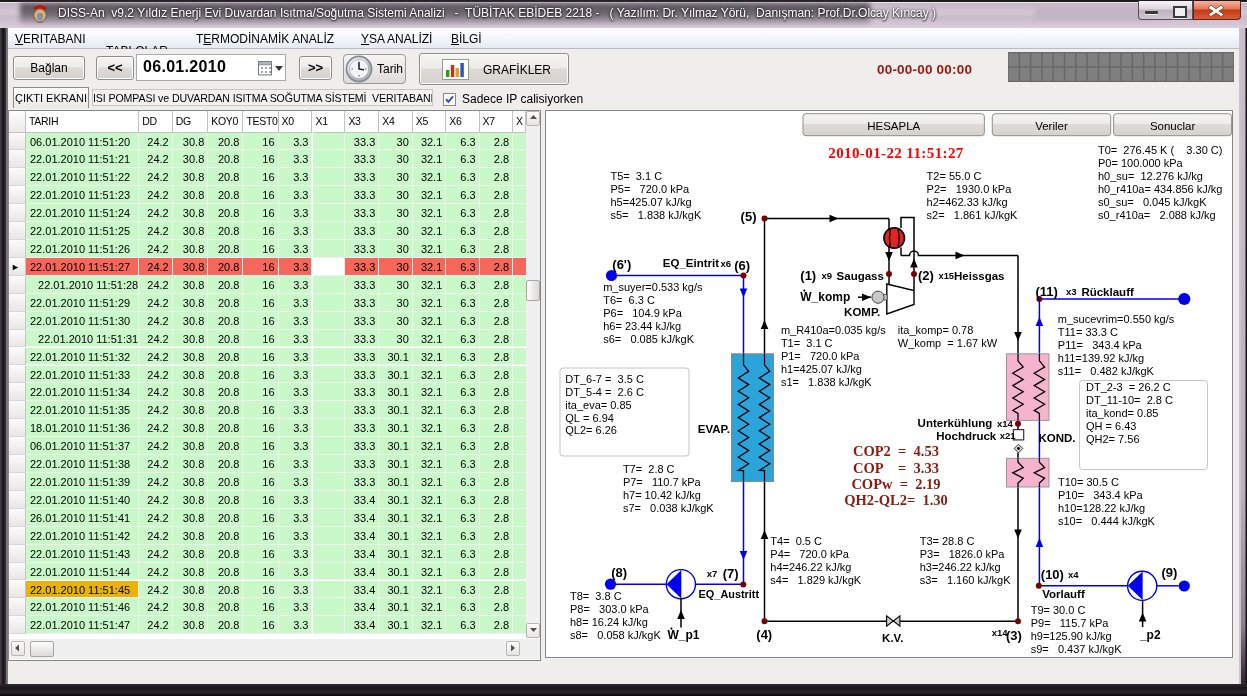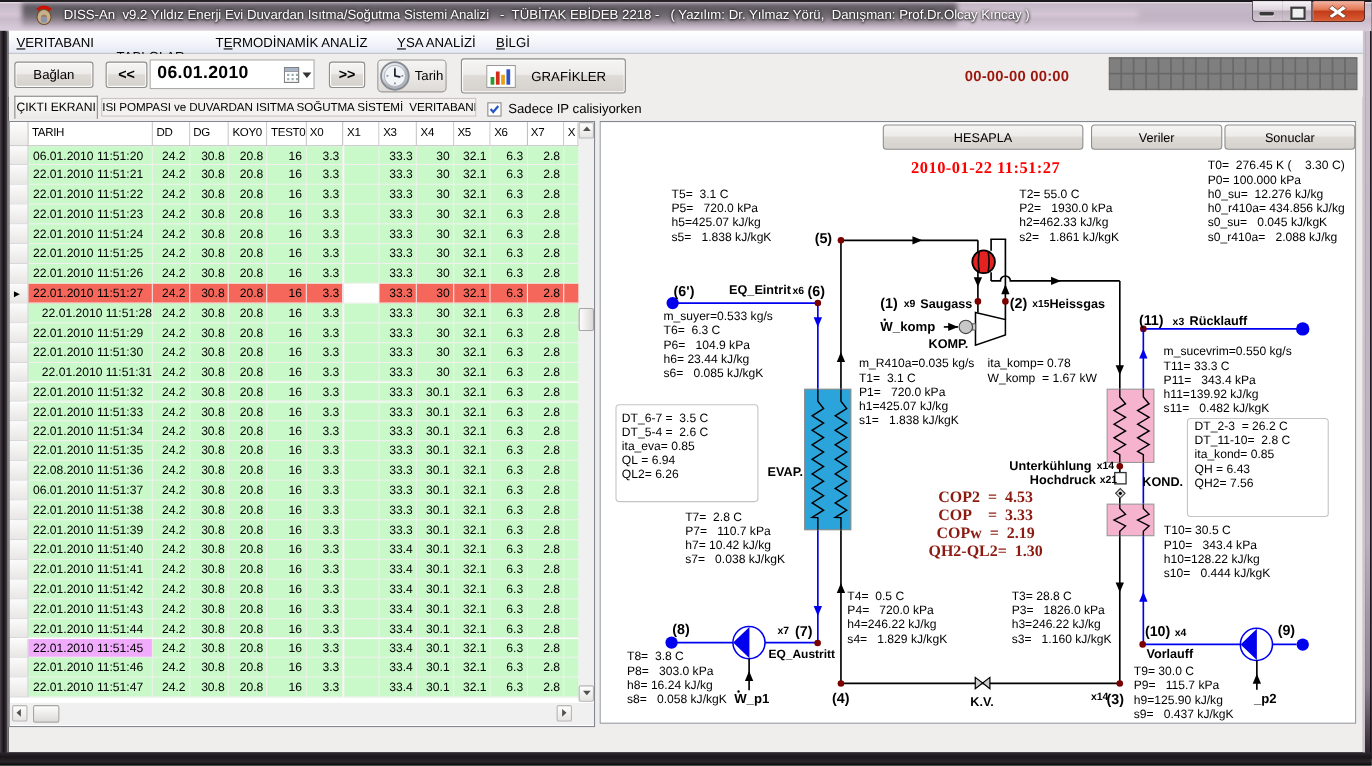--- a/index.html
+++ b/index.html
@@ -353,21 +353,21 @@
 <div class="abs" style="left:243.4px;top:401.3px;width:35.2px;height:17.9px;background:#c9f8c9;border-right:1px solid #f2f0ee;border-bottom:1px solid #f2f0ee;font-size:11px;color:#000;line-height:18px;padding-right:3px;text-align:right;box-sizing:border-box;white-space:nowrap;overflow:hidden;">16</div>
 <div class="abs" style="left:278.6px;top:401.3px;width:33.9px;height:17.9px;background:#c9f8c9;border-right:1px solid #f2f0ee;border-bottom:1px solid #f2f0ee;font-size:11px;color:#000;line-height:18px;padding-right:3px;text-align:right;box-sizing:border-box;white-space:nowrap;overflow:hidden;">3.3</div>
 <div class="abs" style="left:312.5px;top:401.3px;width:32.9px;height:17.9px;background:#c9f8c9;border-right:1px solid #f2f0ee;border-bottom:1px solid #f2f0ee;font-size:11px;color:#000;line-height:18px;padding-right:3px;text-align:right;box-sizing:border-box;white-space:nowrap;overflow:hidden;"></div>
 <div class="abs" style="left:345.4px;top:401.3px;width:33.9px;height:17.9px;background:#c9f8c9;border-right:1px solid #f2f0ee;border-bottom:1px solid #f2f0ee;font-size:11px;color:#000;line-height:18px;padding-right:3px;text-align:right;box-sizing:border-box;white-space:nowrap;overflow:hidden;">33.3</div>
 <div class="abs" style="left:379.3px;top:401.3px;width:33.5px;height:17.9px;background:#c9f8c9;border-right:1px solid #f2f0ee;border-bottom:1px solid #f2f0ee;font-size:11px;color:#000;line-height:18px;padding-right:3px;text-align:right;box-sizing:border-box;white-space:nowrap;overflow:hidden;">30.1</div>
 <div class="abs" style="left:412.8px;top:401.3px;width:33.5px;height:17.9px;background:#c9f8c9;border-right:1px solid #f2f0ee;border-bottom:1px solid #f2f0ee;font-size:11px;color:#000;line-height:18px;padding-right:3px;text-align:right;box-sizing:border-box;white-space:nowrap;overflow:hidden;">32.1</div>
 <div class="abs" style="left:446.3px;top:401.3px;width:33.3px;height:17.9px;background:#c9f8c9;border-right:1px solid #f2f0ee;border-bottom:1px solid #f2f0ee;font-size:11px;color:#000;line-height:18px;padding-right:3px;text-align:right;box-sizing:border-box;white-space:nowrap;overflow:hidden;">6.3</div>
 <div class="abs" style="left:479.6px;top:401.3px;width:33.5px;height:17.9px;background:#c9f8c9;border-right:1px solid #f2f0ee;border-bottom:1px solid #f2f0ee;font-size:11px;color:#000;line-height:18px;padding-right:3px;text-align:right;box-sizing:border-box;white-space:nowrap;overflow:hidden;">2.8</div>
 <div class="abs" style="left:513.1px;top:401.3px;width:12.9px;height:17.9px;background:#c9f8c9;border-bottom:1px solid #f2f0ee;box-sizing:border-box;"></div>
 <div class="abs" style="left:9px;top:419.2px;width:17px;height:17.9px;background:linear-gradient(180deg,#fbfbfb,#e9e7e5);border-right:1px solid #c6c6c6;border-bottom:1px solid #d8d8d8;box-sizing:border-box;"></div>
-<div class="abs" style="left:26.0px;top:419.2px;width:113.2px;height:17.9px;background:#c9f8c9;border-right:1px solid #f2f0ee;border-bottom:1px solid #f2f0ee;font-size:11px;color:#000;line-height:18px;padding-left:4px;text-align:left;box-sizing:border-box;white-space:nowrap;overflow:hidden;">22.08.2010 11:51:36</div>
+<div class="abs" style="left:26.0px;top:419.2px;width:113.2px;height:17.9px;background:#c9f8c9;border-right:1px solid #f2f0ee;border-bottom:1px solid #f2f0ee;font-size:11px;color:#000;line-height:18px;padding-left:4px;text-align:left;box-sizing:border-box;white-space:nowrap;overflow:hidden;">18.01.2010 11:51:36</div>
 <div class="abs" style="left:139.2px;top:419.2px;width:33.5px;height:17.9px;background:#c9f8c9;border-right:1px solid #f2f0ee;border-bottom:1px solid #f2f0ee;font-size:11px;color:#000;line-height:18px;padding-right:3px;text-align:right;box-sizing:border-box;white-space:nowrap;overflow:hidden;">24.2</div>
 <div class="abs" style="left:172.7px;top:419.2px;width:35.6px;height:17.9px;background:#c9f8c9;border-right:1px solid #f2f0ee;border-bottom:1px solid #f2f0ee;font-size:11px;color:#000;line-height:18px;padding-right:3px;text-align:right;box-sizing:border-box;white-space:nowrap;overflow:hidden;">30.8</div>
 <div class="abs" style="left:208.3px;top:419.2px;width:35.1px;height:17.9px;background:#c9f8c9;border-right:1px solid #f2f0ee;border-bottom:1px solid #f2f0ee;font-size:11px;color:#000;line-height:18px;padding-right:3px;text-align:right;box-sizing:border-box;white-space:nowrap;overflow:hidden;">20.8</div>
 <div class="abs" style="left:243.4px;top:419.2px;width:35.2px;height:17.9px;background:#c9f8c9;border-right:1px solid #f2f0ee;border-bottom:1px solid #f2f0ee;font-size:11px;color:#000;line-height:18px;padding-right:3px;text-align:right;box-sizing:border-box;white-space:nowrap;overflow:hidden;">16</div>
 <div class="abs" style="left:278.6px;top:419.2px;width:33.9px;height:17.9px;background:#c9f8c9;border-right:1px solid #f2f0ee;border-bottom:1px solid #f2f0ee;font-size:11px;color:#000;line-height:18px;padding-right:3px;text-align:right;box-sizing:border-box;white-space:nowrap;overflow:hidden;">3.3</div>
 <div class="abs" style="left:312.5px;top:419.2px;width:32.9px;height:17.9px;background:#c9f8c9;border-right:1px solid #f2f0ee;border-bottom:1px solid #f2f0ee;font-size:11px;color:#000;line-height:18px;padding-right:3px;text-align:right;box-sizing:border-box;white-space:nowrap;overflow:hidden;"></div>
 <div class="abs" style="left:345.4px;top:419.2px;width:33.9px;height:17.9px;background:#c9f8c9;border-right:1px solid #f2f0ee;border-bottom:1px solid #f2f0ee;font-size:11px;color:#000;line-height:18px;padding-right:3px;text-align:right;box-sizing:border-box;white-space:nowrap;overflow:hidden;">33.3</div>
 <div class="abs" style="left:379.3px;top:419.2px;width:33.5px;height:17.9px;background:#c9f8c9;border-right:1px solid #f2f0ee;border-bottom:1px solid #f2f0ee;font-size:11px;color:#000;line-height:18px;padding-right:3px;text-align:right;box-sizing:border-box;white-space:nowrap;overflow:hidden;">30.1</div>
 <div class="abs" style="left:412.8px;top:419.2px;width:33.5px;height:17.9px;background:#c9f8c9;border-right:1px solid #f2f0ee;border-bottom:1px solid #f2f0ee;font-size:11px;color:#000;line-height:18px;padding-right:3px;text-align:right;box-sizing:border-box;white-space:nowrap;overflow:hidden;">32.1</div>
 <div class="abs" style="left:446.3px;top:419.2px;width:33.3px;height:17.9px;background:#c9f8c9;border-right:1px solid #f2f0ee;border-bottom:1px solid #f2f0ee;font-size:11px;color:#000;line-height:18px;padding-right:3px;text-align:right;box-sizing:border-box;white-space:nowrap;overflow:hidden;">6.3</div>
@@ -423,21 +423,21 @@
 <div class="abs" style="left:243.4px;top:490.9px;width:35.2px;height:17.9px;background:#c9f8c9;border-right:1px solid #f2f0ee;border-bottom:1px solid #f2f0ee;font-size:11px;color:#000;line-height:18px;padding-right:3px;text-align:right;box-sizing:border-box;white-space:nowrap;overflow:hidden;">16</div>
 <div class="abs" style="left:278.6px;top:490.9px;width:33.9px;height:17.9px;background:#c9f8c9;border-right:1px solid #f2f0ee;border-bottom:1px solid #f2f0ee;font-size:11px;color:#000;line-height:18px;padding-right:3px;text-align:right;box-sizing:border-box;white-space:nowrap;overflow:hidden;">3.3</div>
 <div class="abs" style="left:312.5px;top:490.9px;width:32.9px;height:17.9px;background:#c9f8c9;border-right:1px solid #f2f0ee;border-bottom:1px solid #f2f0ee;font-size:11px;color:#000;line-height:18px;padding-right:3px;text-align:right;box-sizing:border-box;white-space:nowrap;overflow:hidden;"></div>
 <div class="abs" style="left:345.4px;top:490.9px;width:33.9px;height:17.9px;background:#c9f8c9;border-right:1px solid #f2f0ee;border-bottom:1px solid #f2f0ee;font-size:11px;color:#000;line-height:18px;padding-right:3px;text-align:right;box-sizing:border-box;white-space:nowrap;overflow:hidden;">33.4</div>
 <div class="abs" style="left:379.3px;top:490.9px;width:33.5px;height:17.9px;background:#c9f8c9;border-right:1px solid #f2f0ee;border-bottom:1px solid #f2f0ee;font-size:11px;color:#000;line-height:18px;padding-right:3px;text-align:right;box-sizing:border-box;white-space:nowrap;overflow:hidden;">30.1</div>
 <div class="abs" style="left:412.8px;top:490.9px;width:33.5px;height:17.9px;background:#c9f8c9;border-right:1px solid #f2f0ee;border-bottom:1px solid #f2f0ee;font-size:11px;color:#000;line-height:18px;padding-right:3px;text-align:right;box-sizing:border-box;white-space:nowrap;overflow:hidden;">32.1</div>
 <div class="abs" style="left:446.3px;top:490.9px;width:33.3px;height:17.9px;background:#c9f8c9;border-right:1px solid #f2f0ee;border-bottom:1px solid #f2f0ee;font-size:11px;color:#000;line-height:18px;padding-right:3px;text-align:right;box-sizing:border-box;white-space:nowrap;overflow:hidden;">6.3</div>
 <div class="abs" style="left:479.6px;top:490.9px;width:33.5px;height:17.9px;background:#c9f8c9;border-right:1px solid #f2f0ee;border-bottom:1px solid #f2f0ee;font-size:11px;color:#000;line-height:18px;padding-right:3px;text-align:right;box-sizing:border-box;white-space:nowrap;overflow:hidden;">2.8</div>
 <div class="abs" style="left:513.1px;top:490.9px;width:12.9px;height:17.9px;background:#c9f8c9;border-bottom:1px solid #f2f0ee;box-sizing:border-box;"></div>
 <div class="abs" style="left:9px;top:508.8px;width:17px;height:17.9px;background:linear-gradient(180deg,#fbfbfb,#e9e7e5);border-right:1px solid #c6c6c6;border-bottom:1px solid #d8d8d8;box-sizing:border-box;"></div>
-<div class="abs" style="left:26.0px;top:508.8px;width:113.2px;height:17.9px;background:#c9f8c9;border-right:1px solid #f2f0ee;border-bottom:1px solid #f2f0ee;font-size:11px;color:#000;line-height:18px;padding-left:4px;text-align:left;box-sizing:border-box;white-space:nowrap;overflow:hidden;">22.01.2010 11:51:41</div>
+<div class="abs" style="left:26.0px;top:508.8px;width:113.2px;height:17.9px;background:#c9f8c9;border-right:1px solid #f2f0ee;border-bottom:1px solid #f2f0ee;font-size:11px;color:#000;line-height:18px;padding-left:4px;text-align:left;box-sizing:border-box;white-space:nowrap;overflow:hidden;">26.01.2010 11:51:41</div>
 <div class="abs" style="left:139.2px;top:508.8px;width:33.5px;height:17.9px;background:#c9f8c9;border-right:1px solid #f2f0ee;border-bottom:1px solid #f2f0ee;font-size:11px;color:#000;line-height:18px;padding-right:3px;text-align:right;box-sizing:border-box;white-space:nowrap;overflow:hidden;">24.2</div>
 <div class="abs" style="left:172.7px;top:508.8px;width:35.6px;height:17.9px;background:#c9f8c9;border-right:1px solid #f2f0ee;border-bottom:1px solid #f2f0ee;font-size:11px;color:#000;line-height:18px;padding-right:3px;text-align:right;box-sizing:border-box;white-space:nowrap;overflow:hidden;">30.8</div>
 <div class="abs" style="left:208.3px;top:508.8px;width:35.1px;height:17.9px;background:#c9f8c9;border-right:1px solid #f2f0ee;border-bottom:1px solid #f2f0ee;font-size:11px;color:#000;line-height:18px;padding-right:3px;text-align:right;box-sizing:border-box;white-space:nowrap;overflow:hidden;">20.8</div>
 <div class="abs" style="left:243.4px;top:508.8px;width:35.2px;height:17.9px;background:#c9f8c9;border-right:1px solid #f2f0ee;border-bottom:1px solid #f2f0ee;font-size:11px;color:#000;line-height:18px;padding-right:3px;text-align:right;box-sizing:border-box;white-space:nowrap;overflow:hidden;">16</div>
 <div class="abs" style="left:278.6px;top:508.8px;width:33.9px;height:17.9px;background:#c9f8c9;border-right:1px solid #f2f0ee;border-bottom:1px solid #f2f0ee;font-size:11px;color:#000;line-height:18px;padding-right:3px;text-align:right;box-sizing:border-box;white-space:nowrap;overflow:hidden;">3.3</div>
 <div class="abs" style="left:312.5px;top:508.8px;width:32.9px;height:17.9px;background:#c9f8c9;border-right:1px solid #f2f0ee;border-bottom:1px solid #f2f0ee;font-size:11px;color:#000;line-height:18px;padding-right:3px;text-align:right;box-sizing:border-box;white-space:nowrap;overflow:hidden;"></div>
 <div class="abs" style="left:345.4px;top:508.8px;width:33.9px;height:17.9px;background:#c9f8c9;border-right:1px solid #f2f0ee;border-bottom:1px solid #f2f0ee;font-size:11px;color:#000;line-height:18px;padding-right:3px;text-align:right;box-sizing:border-box;white-space:nowrap;overflow:hidden;">33.4</div>
 <div class="abs" style="left:379.3px;top:508.8px;width:33.5px;height:17.9px;background:#c9f8c9;border-right:1px solid #f2f0ee;border-bottom:1px solid #f2f0ee;font-size:11px;color:#000;line-height:18px;padding-right:3px;text-align:right;box-sizing:border-box;white-space:nowrap;overflow:hidden;">30.1</div>
 <div class="abs" style="left:412.8px;top:508.8px;width:33.5px;height:17.9px;background:#c9f8c9;border-right:1px solid #f2f0ee;border-bottom:1px solid #f2f0ee;font-size:11px;color:#000;line-height:18px;padding-right:3px;text-align:right;box-sizing:border-box;white-space:nowrap;overflow:hidden;">32.1</div>
 <div class="abs" style="left:446.3px;top:508.8px;width:33.3px;height:17.9px;background:#c9f8c9;border-right:1px solid #f2f0ee;border-bottom:1px solid #f2f0ee;font-size:11px;color:#000;line-height:18px;padding-right:3px;text-align:right;box-sizing:border-box;white-space:nowrap;overflow:hidden;">6.3</div>
@@ -479,21 +479,21 @@
 <div class="abs" style="left:243.4px;top:562.6px;width:35.2px;height:17.9px;background:#c9f8c9;border-right:1px solid #f2f0ee;border-bottom:1px solid #f2f0ee;font-size:11px;color:#000;line-height:18px;padding-right:3px;text-align:right;box-sizing:border-box;white-space:nowrap;overflow:hidden;">16</div>
 <div class="abs" style="left:278.6px;top:562.6px;width:33.9px;height:17.9px;background:#c9f8c9;border-right:1px solid #f2f0ee;border-bottom:1px solid #f2f0ee;font-size:11px;color:#000;line-height:18px;padding-right:3px;text-align:right;box-sizing:border-box;white-space:nowrap;overflow:hidden;">3.3</div>
 <div class="abs" style="left:312.5px;top:562.6px;width:32.9px;height:17.9px;background:#c9f8c9;border-right:1px solid #f2f0ee;border-bottom:1px solid #f2f0ee;font-size:11px;color:#000;line-height:18px;padding-right:3px;text-align:right;box-sizing:border-box;white-space:nowrap;overflow:hidden;"></div>
 <div class="abs" style="left:345.4px;top:562.6px;width:33.9px;height:17.9px;background:#c9f8c9;border-right:1px solid #f2f0ee;border-bottom:1px solid #f2f0ee;font-size:11px;color:#000;line-height:18px;padding-right:3px;text-align:right;box-sizing:border-box;white-space:nowrap;overflow:hidden;">33.4</div>
 <div class="abs" style="left:379.3px;top:562.6px;width:33.5px;height:17.9px;background:#c9f8c9;border-right:1px solid #f2f0ee;border-bottom:1px solid #f2f0ee;font-size:11px;color:#000;line-height:18px;padding-right:3px;text-align:right;box-sizing:border-box;white-space:nowrap;overflow:hidden;">30.1</div>
 <div class="abs" style="left:412.8px;top:562.6px;width:33.5px;height:17.9px;background:#c9f8c9;border-right:1px solid #f2f0ee;border-bottom:1px solid #f2f0ee;font-size:11px;color:#000;line-height:18px;padding-right:3px;text-align:right;box-sizing:border-box;white-space:nowrap;overflow:hidden;">32.1</div>
 <div class="abs" style="left:446.3px;top:562.6px;width:33.3px;height:17.9px;background:#c9f8c9;border-right:1px solid #f2f0ee;border-bottom:1px solid #f2f0ee;font-size:11px;color:#000;line-height:18px;padding-right:3px;text-align:right;box-sizing:border-box;white-space:nowrap;overflow:hidden;">6.3</div>
 <div class="abs" style="left:479.6px;top:562.6px;width:33.5px;height:17.9px;background:#c9f8c9;border-right:1px solid #f2f0ee;border-bottom:1px solid #f2f0ee;font-size:11px;color:#000;line-height:18px;padding-right:3px;text-align:right;box-sizing:border-box;white-space:nowrap;overflow:hidden;">2.8</div>
 <div class="abs" style="left:513.1px;top:562.6px;width:12.9px;height:17.9px;background:#c9f8c9;border-bottom:1px solid #f2f0ee;box-sizing:border-box;"></div>
 <div class="abs" style="left:9px;top:580.5px;width:17px;height:17.9px;background:linear-gradient(180deg,#fbfbfb,#e9e7e5);border-right:1px solid #c6c6c6;border-bottom:1px solid #d8d8d8;box-sizing:border-box;"></div>
-<div class="abs" style="left:26.0px;top:580.5px;width:113.2px;height:17.9px;background:#f0abfc;border-right:1px solid #f2f0ee;border-bottom:1px solid #f2f0ee;font-size:11px;color:#000;line-height:18px;padding-left:4px;text-align:left;box-sizing:border-box;white-space:nowrap;overflow:hidden;">22.01.2010 11:51:45</div>
+<div class="abs" style="left:26.0px;top:580.5px;width:113.2px;height:17.9px;background:#eab308;border-right:1px solid #f2f0ee;border-bottom:1px solid #f2f0ee;font-size:11px;color:#000;line-height:18px;padding-left:4px;text-align:left;box-sizing:border-box;white-space:nowrap;overflow:hidden;">22.01.2010 11:51:45</div>
 <div class="abs" style="left:139.2px;top:580.5px;width:33.5px;height:17.9px;background:#c9f8c9;border-right:1px solid #f2f0ee;border-bottom:1px solid #f2f0ee;font-size:11px;color:#000;line-height:18px;padding-right:3px;text-align:right;box-sizing:border-box;white-space:nowrap;overflow:hidden;">24.2</div>
 <div class="abs" style="left:172.7px;top:580.5px;width:35.6px;height:17.9px;background:#c9f8c9;border-right:1px solid #f2f0ee;border-bottom:1px solid #f2f0ee;font-size:11px;color:#000;line-height:18px;padding-right:3px;text-align:right;box-sizing:border-box;white-space:nowrap;overflow:hidden;">30.8</div>
 <div class="abs" style="left:208.3px;top:580.5px;width:35.1px;height:17.9px;background:#c9f8c9;border-right:1px solid #f2f0ee;border-bottom:1px solid #f2f0ee;font-size:11px;color:#000;line-height:18px;padding-right:3px;text-align:right;box-sizing:border-box;white-space:nowrap;overflow:hidden;">20.8</div>
 <div class="abs" style="left:243.4px;top:580.5px;width:35.2px;height:17.9px;background:#c9f8c9;border-right:1px solid #f2f0ee;border-bottom:1px solid #f2f0ee;font-size:11px;color:#000;line-height:18px;padding-right:3px;text-align:right;box-sizing:border-box;white-space:nowrap;overflow:hidden;">16</div>
 <div class="abs" style="left:278.6px;top:580.5px;width:33.9px;height:17.9px;background:#c9f8c9;border-right:1px solid #f2f0ee;border-bottom:1px solid #f2f0ee;font-size:11px;color:#000;line-height:18px;padding-right:3px;text-align:right;box-sizing:border-box;white-space:nowrap;overflow:hidden;">3.3</div>
 <div class="abs" style="left:312.5px;top:580.5px;width:32.9px;height:17.9px;background:#c9f8c9;border-right:1px solid #f2f0ee;border-bottom:1px solid #f2f0ee;font-size:11px;color:#000;line-height:18px;padding-right:3px;text-align:right;box-sizing:border-box;white-space:nowrap;overflow:hidden;"></div>
 <div class="abs" style="left:345.4px;top:580.5px;width:33.9px;height:17.9px;background:#c9f8c9;border-right:1px solid #f2f0ee;border-bottom:1px solid #f2f0ee;font-size:11px;color:#000;line-height:18px;padding-right:3px;text-align:right;box-sizing:border-box;white-space:nowrap;overflow:hidden;">33.4</div>
 <div class="abs" style="left:379.3px;top:580.5px;width:33.5px;height:17.9px;background:#c9f8c9;border-right:1px solid #f2f0ee;border-bottom:1px solid #f2f0ee;font-size:11px;color:#000;line-height:18px;padding-right:3px;text-align:right;box-sizing:border-box;white-space:nowrap;overflow:hidden;">30.1</div>
 <div class="abs" style="left:412.8px;top:580.5px;width:33.5px;height:17.9px;background:#c9f8c9;border-right:1px solid #f2f0ee;border-bottom:1px solid #f2f0ee;font-size:11px;color:#000;line-height:18px;padding-right:3px;text-align:right;box-sizing:border-box;white-space:nowrap;overflow:hidden;">32.1</div>
 <div class="abs" style="left:446.3px;top:580.5px;width:33.3px;height:17.9px;background:#c9f8c9;border-right:1px solid #f2f0ee;border-bottom:1px solid #f2f0ee;font-size:11px;color:#000;line-height:18px;padding-right:3px;text-align:right;box-sizing:border-box;white-space:nowrap;overflow:hidden;">6.3</div>

